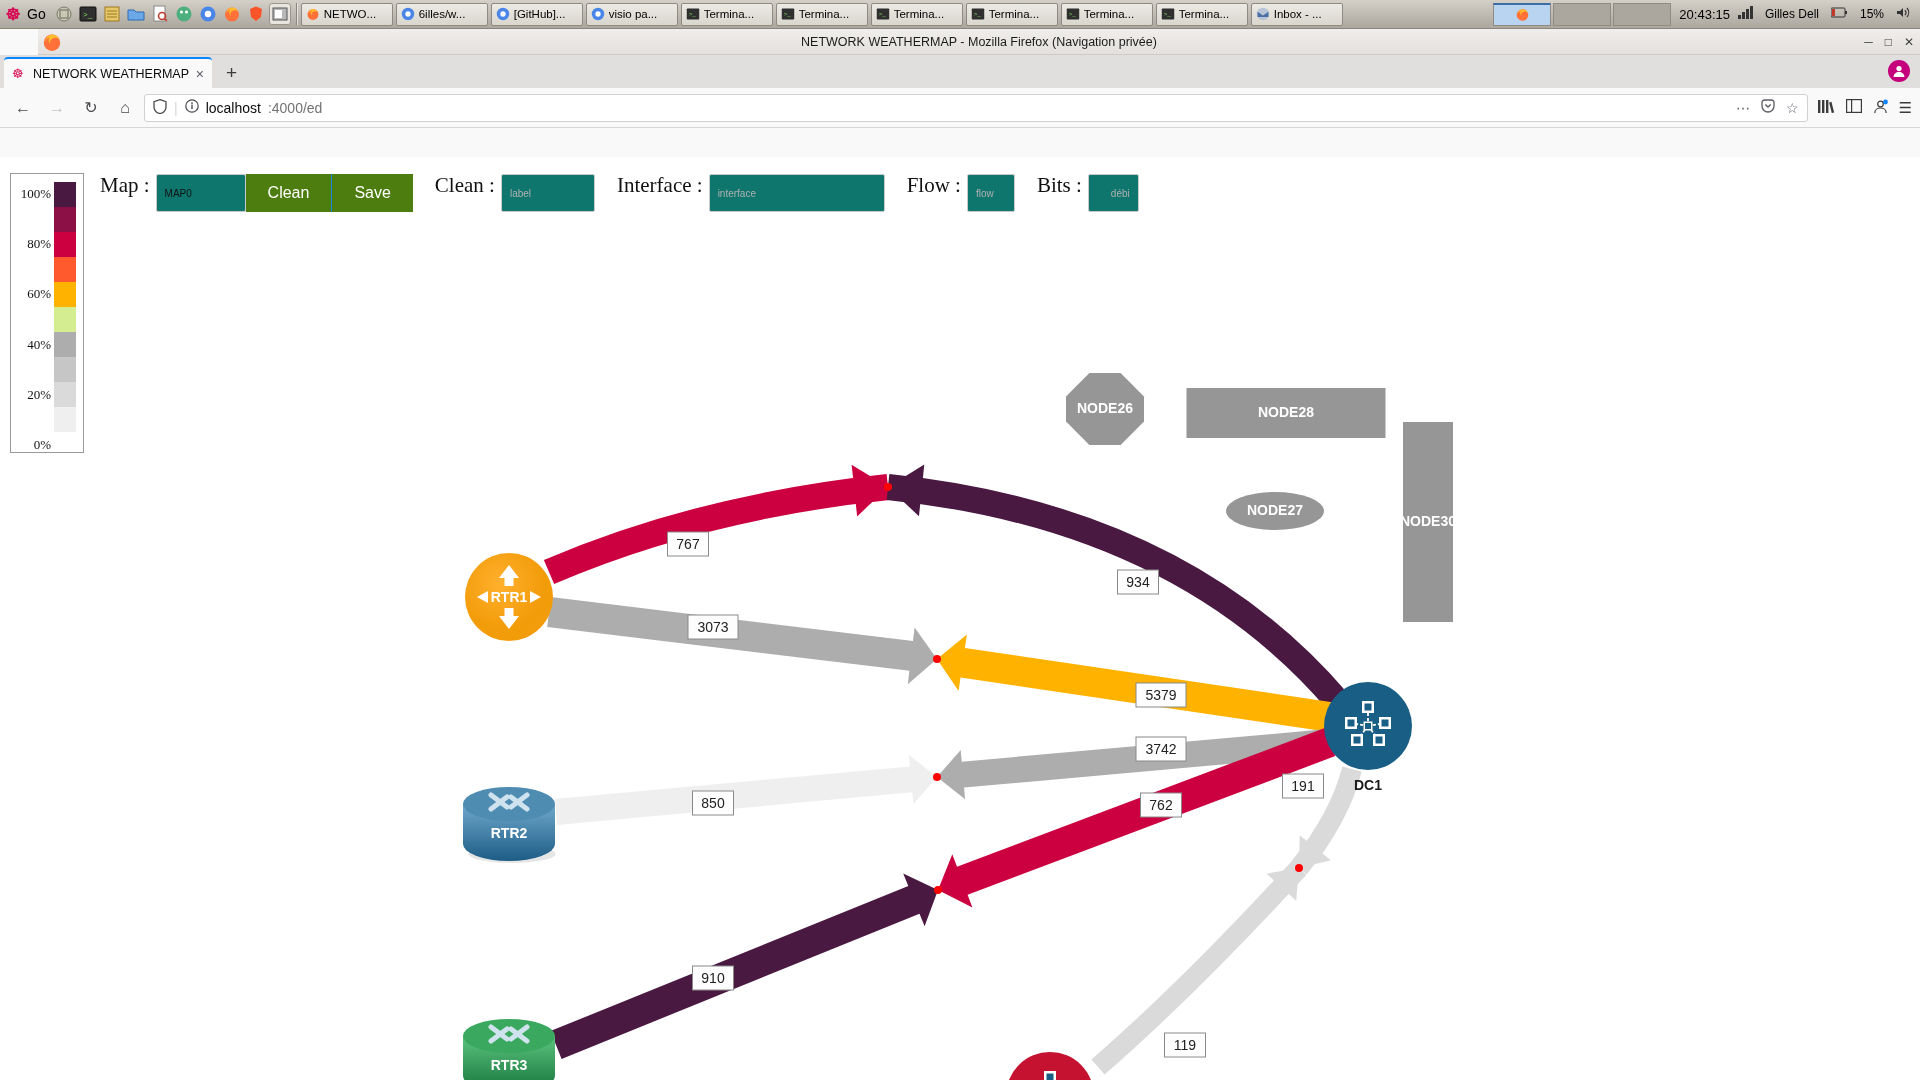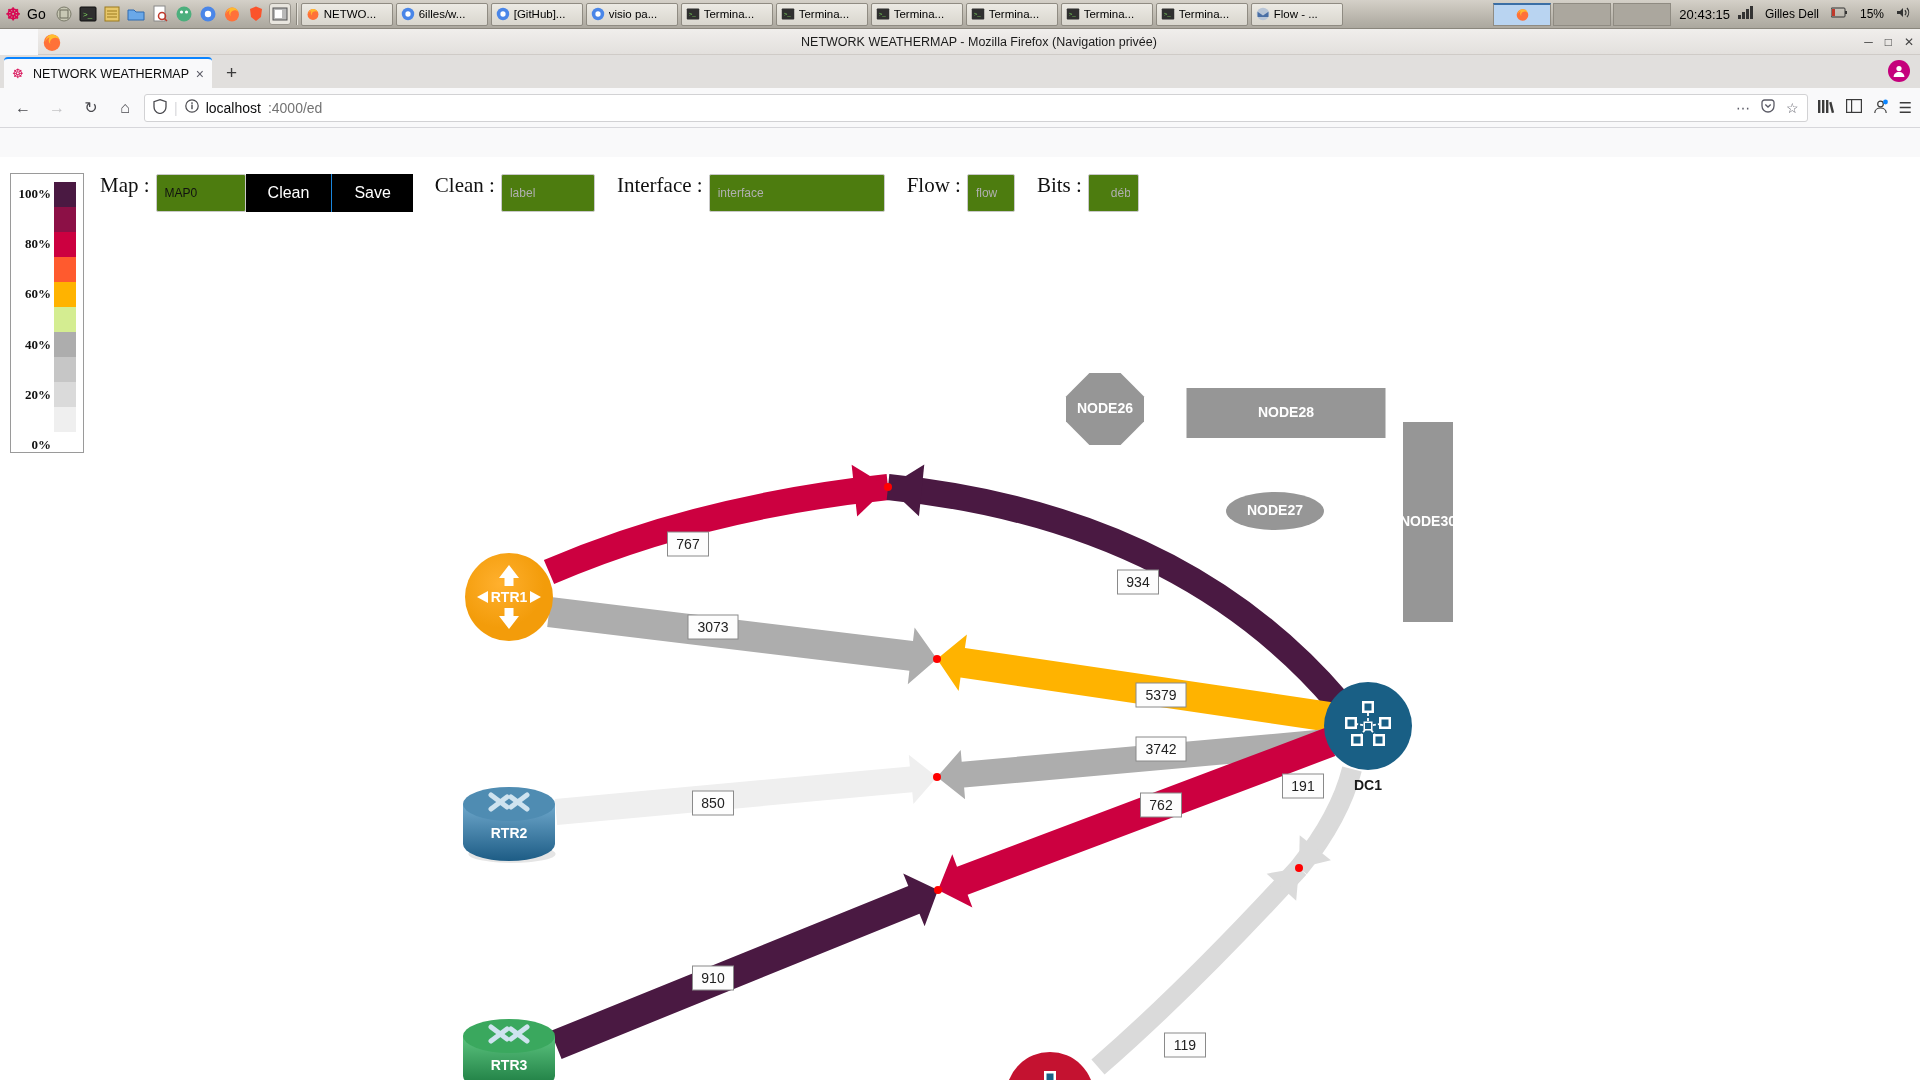--- a/index.html
+++ b/index.html
@@ -78,35 +78,35 @@
   #urlbar .path { color:#737373; }
   .url-right { margin-left:auto; display:flex; align-items:center; gap:11px; color:#5b5b66; font-size:14px; }
   .nav-right { display:flex; align-items:center; gap:11px; color:#3b3b3b; font-size:15px; padding-left:6px;}
 
   
   #page { position:absolute; left:0; top:128px; width:1920px; height:952px; background:#fff; }
 
   
   #legend {
     position:absolute; left:10px; top:16px; width:74px; height:280px;
-    border:1px solid #9a9a9a; background:#fff;font-weight:bold;
+    border:1px solid #9a9a9a; background:#fff;
   }
   #legend .lgrow { position:absolute; right:7px; width:22px; height:25px; }
   #legend .lglab { position:absolute; right:32px; font-size:13px; color:#111;
                    font-family:"Liberation Serif", serif; text-align:right; width:40px;}
 
   
   #apptb { position:absolute; left:100px; top:16px; height:40px; display:flex; align-items:center;
            font-family:"Liberation Serif", serif; font-size:21px; color:#111; }
   #apptb .lab { margin:0 6px 16px 0; white-space:nowrap; }
   #apptb .gap { width:22px; }
-  .tin { height:38px; border:1px solid #c9c9c9; background:#4d7c0f; border-radius:2px;
-         font-family:"Liberation Sans", sans-serif; font-size:12px; padding:0 8px; color:#111; }
+  .tin { height:38px; border:1px solid #c9c9c9; background:#0f766e; border-radius:2px;
+         font-family:"Liberation Sans", sans-serif; font-size:10px; padding:0 8px; color:#111; }
   .tin::placeholder { color:#b0b0b0; }
-  .tbtn { height:38px; background:#000000; color:#fff; border:none; font-size:16px;
+  .tbtn { height:38px; background:#4d7c0f; color:#fff; border:none; font-size:16px;
           font-family:"Liberation Sans", sans-serif; cursor:pointer; padding:0 22px; }
   .tbtn + .tbtn { border-left:1px solid #1a86dd; }
 
   
   #mapsvg { position:absolute; left:0; top:0; width:1920px; height:952px; }
   .nodelabel { font-family:"Liberation Sans", sans-serif; font-weight:bold; fill:#fff; font-size:14px;
                text-anchor:middle; dominant-baseline:middle; }
   .nodelabel.dark { fill:#1a1a1a; font-size:14px; }
   .linklabel { font-family:"Liberation Sans", sans-serif; font-size:14px; fill:#222; text-anchor:middle; }
 </style>
@@ -273,21 +273,21 @@
         </span>
         <span class="lbl">Termina...</span>
       </div>
       <div class="tb-win">
         <span style="display: flex; align-items: center;">
           <svg width="14" height="14" viewBox="0 0 18 18">
             <circle cx="9" cy="9" r="8" fill="#b8c5d6"></circle>
             <path d="M2 6l7 5 7-5v7H2z" fill="#4a6fa5"></path>
           </svg>
         </span>
-        <span class="lbl">Flow - ...</span>
+        <span class="lbl">Inbox - ...</span>
       </div>
     </div>
 
   <div class="tb-pager">
     <div class="tb-pg cur" style="display:flex;align-items:center;justify-content:center;">
       <svg width="15" height="15" viewBox="0 0 18 18">
           <circle cx="9" cy="9.6" r="7" fill="#ff7139"></circle>
           <path d="M9 2.6c3 0 5.6 2 6.4 4.6-1.4-2-4-2.4-6-1.2-2 1.2-2.6 3.4-1.6 5C6 9.6 5.6 7 7 5 5 5.6 3.4 7.4 3 9.4 3.4 5.6 5.9 2.6 9 2.6z" fill="#ffb92e"></path>
         </svg>
     </div>

